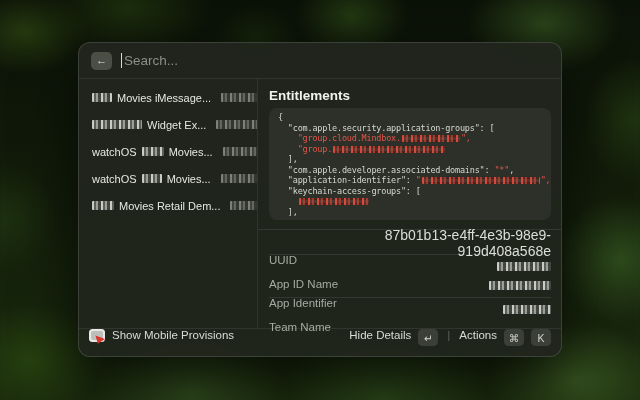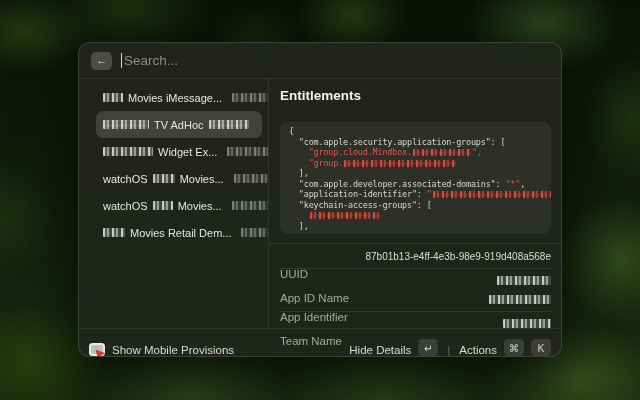--- a/index.html
+++ b/index.html
@@ -32,55 +32,55 @@
     padding:0 12px; border-bottom:1px solid rgba(255,255,255,0.08); }
   .back-btn { width:21px; height:18px; border:none; border-radius:5px;
     background:#4a4e44; color:#e3e4e0; font-size:11px; line-height:17px;
     display:flex; align-items:center; justify-content:center; cursor:pointer; }
   .caret { width:1px; height:15px; background:#d9dad5; margin:0 2px 0 9px; }
   .placeholder { color:#8b8e85; font-size:13.5px;text-align:center; }
 
   
   .body { flex:1; display:flex; min-height:0; }
   .list { width:179px; flex:0 0 179px; border-right:1px solid rgba(255,255,255,0.08);
-    padding:5px 6px; overflow:hidden;margin-left:11px; }
+    padding:5px 6px; overflow:hidden; }
   .row { height:27px; display:flex; align-items:center; gap:5px; padding:0 7px;
     border-radius:7px; color:#e6e7e2; font-size:11px; white-space:nowrap; }
   .row.sel { background:rgba(255,255,255,0.145); }
   .row .spacer { flex:1; }
 
   
   .px { display:inline-block; height:9px; border-radius:1px; flex:0 0 auto;
     background-image:
       repeating-linear-gradient(90deg, rgba(232,233,229,0.85) 0 2px, rgba(232,233,229,0.30) 2px 4px, rgba(232,233,229,0.62) 4px 6px, rgba(232,233,229,0.18) 6px 9px),
       repeating-linear-gradient(0deg, rgba(25,28,22,0.55) 0 2px, rgba(0,0,0,0) 2px 5px); }
   .px.dim { opacity:0.55; }
   .px.red { background-image:
       repeating-linear-gradient(90deg, rgba(222,78,64,0.95) 0 2px, rgba(222,78,64,0.30) 2px 4px, rgba(222,78,64,0.65) 4px 6px, rgba(222,78,64,0.20) 6px 9px),
       repeating-linear-gradient(0deg, rgba(20,10,8,0.55) 0 2px, rgba(0,0,0,0) 2px 5px); }
 
   
   .detail { flex:1; display:flex; flex-direction:column; min-width:0; }
-  .detail h2 { font-size:13.5px; font-weight:bold; color:#f1f2ee; margin:9px 10px 19px 11px; }
+  .detail h2 { font-size:13.5px; font-weight:bold; color:#f1f2ee; margin:9px 10px 5px 11px; }
   .codebox { margin:0 10px 0 11px; height:112px; flex:0 0 112px;
     background:rgba(255,255,255,0.055); border-radius:8px; padding:4px 9px;
     font-family:"DejaVu Sans Mono", monospace; font-size:8.5px; line-height:10.5px;
     letter-spacing:-0.2px; color:#d6d8d1; overflow:hidden; white-space:pre; }
   .codebox .str { color:#e2564a; }
   .codebox .px { height:7px; margin:0 1px -1px 1px; }
   .meta { margin-top:9px; border-top:1px solid rgba(255,255,255,0.09);
     padding:3px 10px 0 11px; flex:1; }
   .mrow { height:19px; display:flex; align-items:center; justify-content:space-between; }
   .mrow .lbl { color:#a7aaa0; font-size:11.5px;margin-top:34px; }
-  .mrow .val { color:#dcded8; font-size:10px; }
+  .mrow .val { color:#dcded8; font-size:14px;text-align:right; }
   .msep { border-top:1px solid rgba(255,255,255,0.09); margin:2px 0 2px 0; }
 
   
   .footer { height:28px; flex:0 0 28px; border-top:1px solid rgba(255,255,255,0.08);
-    display:flex; align-items:flex-end; padding:0 10px; gap:7px;
+    display:flex; align-items:flex-start; padding:0 10px; gap:7px;
     color:#d9dbd4; font-size:11.5px; }
   .appicon { position:relative; width:16px; height:13px; border-radius:3.5px;
     background:#e9eae6; flex:0 0 16px; }
   .appicon:before { content:""; position:absolute; left:2px; top:2px; right:2px; bottom:2px;
     border-radius:2px; background:rgba(60,64,56,0.25); }
   .appicon:after { content:""; position:absolute; right:1px; bottom:-2px;
     border-left:5px solid transparent; border-right:5px solid transparent;
     border-top:7px solid #d8362a; transform:rotate(20deg); transform-origin:center; }
   .footer .grow { flex:1; }
   .kbd { min-width:20px; height:17px; padding:0 4px; border-radius:4.5px;
@@ -103,25 +103,20 @@
       <span class="placeholder">Search...</span>
     </div>
 
     <div class="body">
       <div class="list" id="list">
           <div class="row">
             <span class="px " style="width: 20px;"></span>
             <span>Movies iMessage...</span>
             <span class="spacer"></span>
             <span class="px dim " style="width: 52px;"></span>
-          </div>
-          <div class="row sel">
-            <span class="px " style="width: 46px;"></span>
-            <span>TV AdHoc</span>
-            <span class="px " style="width: 40px;"></span>
           </div>
           <div class="row">
             <span class="px " style="width: 50px;"></span>
             <span>Widget Ex...</span>
             <span class="spacer"></span>
             <span class="px dim " style="width: 48px;"></span>
           </div>
           <div class="row">
             <span>watchOS</span>
             <span class="px " style="width: 22px;"></span>

